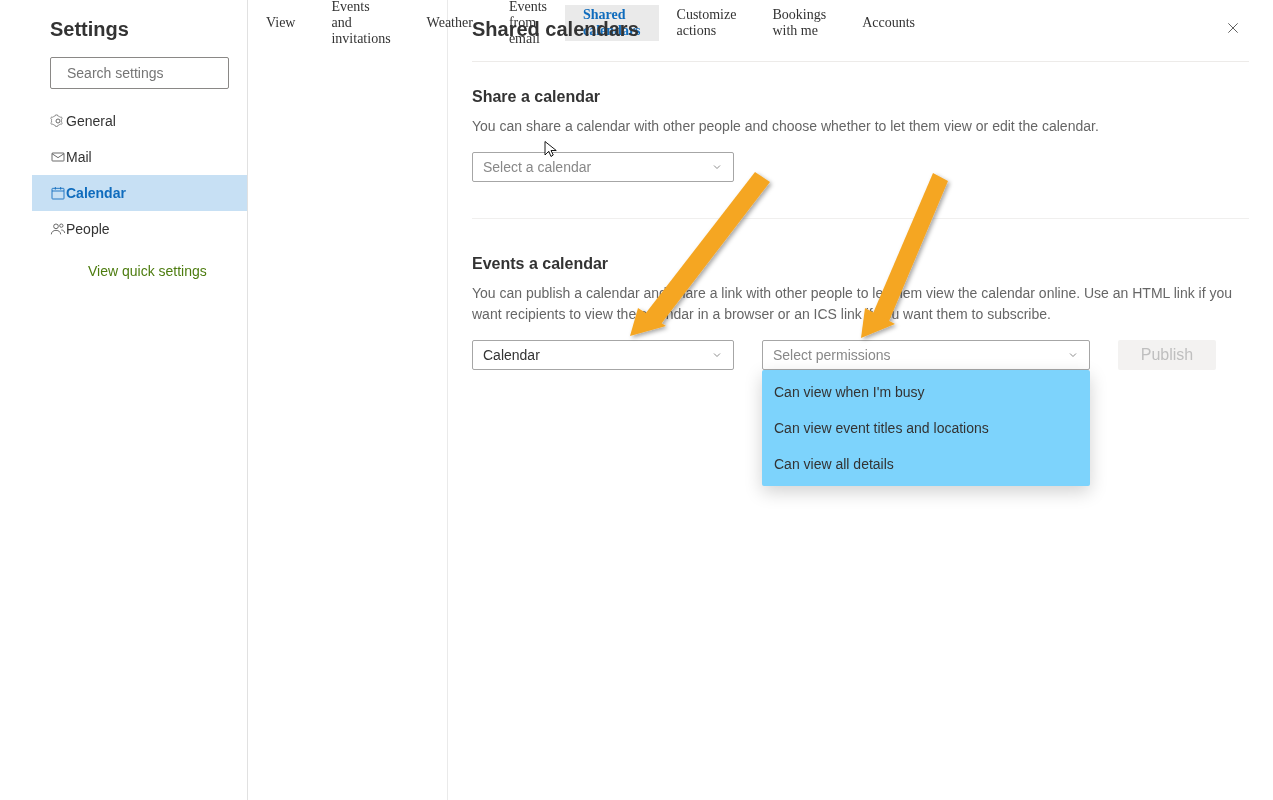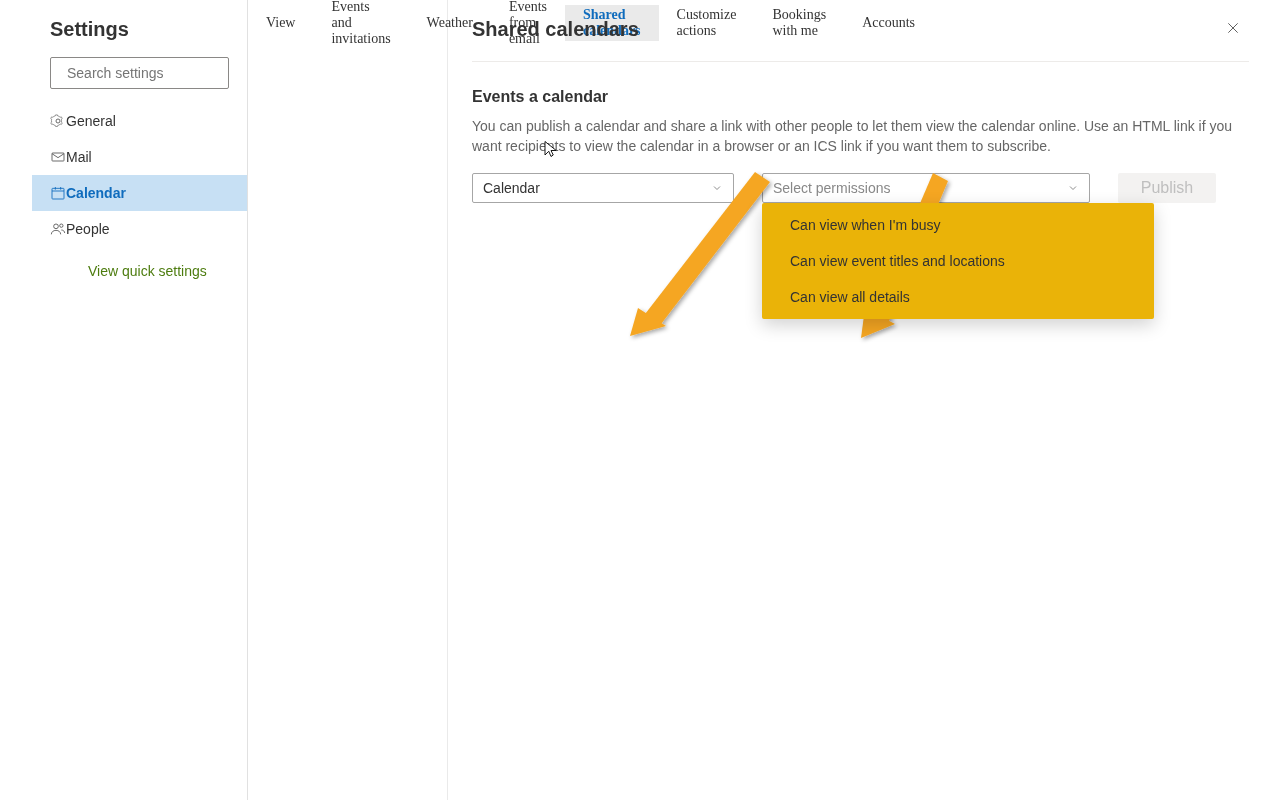--- a/index.html
+++ b/index.html
@@ -139,25 +139,25 @@
       border:none;
       border-radius:2px;
       background:#f3f2f1;
       color:#bfbfbf;
       cursor:default;
       font-size:16px;
     }
     
     .perm-menu {
       position:absolute;
-      width:392px;
-      background:#eab308;
+      width:328px;
+      background:#7dd3fc;
       box-shadow:0 6px 18px rgba(0,0,0,.18);
       border-radius:2px;
-      padding:4px 16px;
+      padding:4px 0;
       z-index:50;
     }
     .perm-menu .opt{
       height:36px;
       display:flex;
       align-items:center;
       padding:0 12px;
       cursor:pointer;
     }
     
@@ -251,20 +251,30 @@
     <div class="content-header">
       <h1>Shared calendars</h1>
       <div class="close-btn">
         <svg viewBox="0 0 24 24" width="16" height="16" stroke="#555" stroke-width="1.4" fill="none">
             <line x1="5" y1="5" x2="19" y2="19"></line>
             <line x1="19" y1="5" x2="5" y2="19"></line>
           </svg>
       </div>
     </div>
 
+    <div class="section bordered">
+      <h2>Share a calendar</h2>
+      <p>You can share a calendar with other people and choose whether to let them view or edit the calendar.</p>
+      <div class="dropdown placeholder">
+        <span>Select a calendar</span>
+        <svg viewBox="0 0 24 24">
+            <polyline points="6 9 12 15 18 9"></polyline>
+          </svg>
+      </div>
+    </div>
 
     <div class="section">
       <h2>Events a calendar</h2>
       <p>You can publish a calendar and share a link with other people to let them view the calendar online. Use an HTML link if you want recipients to view the calendar in a browser or an ICS link if you want them to subscribe.</p>
       <div class="publish-row">
         <div class="dropdown">
           <span>Calendar</span>
           <svg viewBox="0 0 24 24">
               <polyline points="6 9 12 15 18 9"></polyline>
             </svg>

